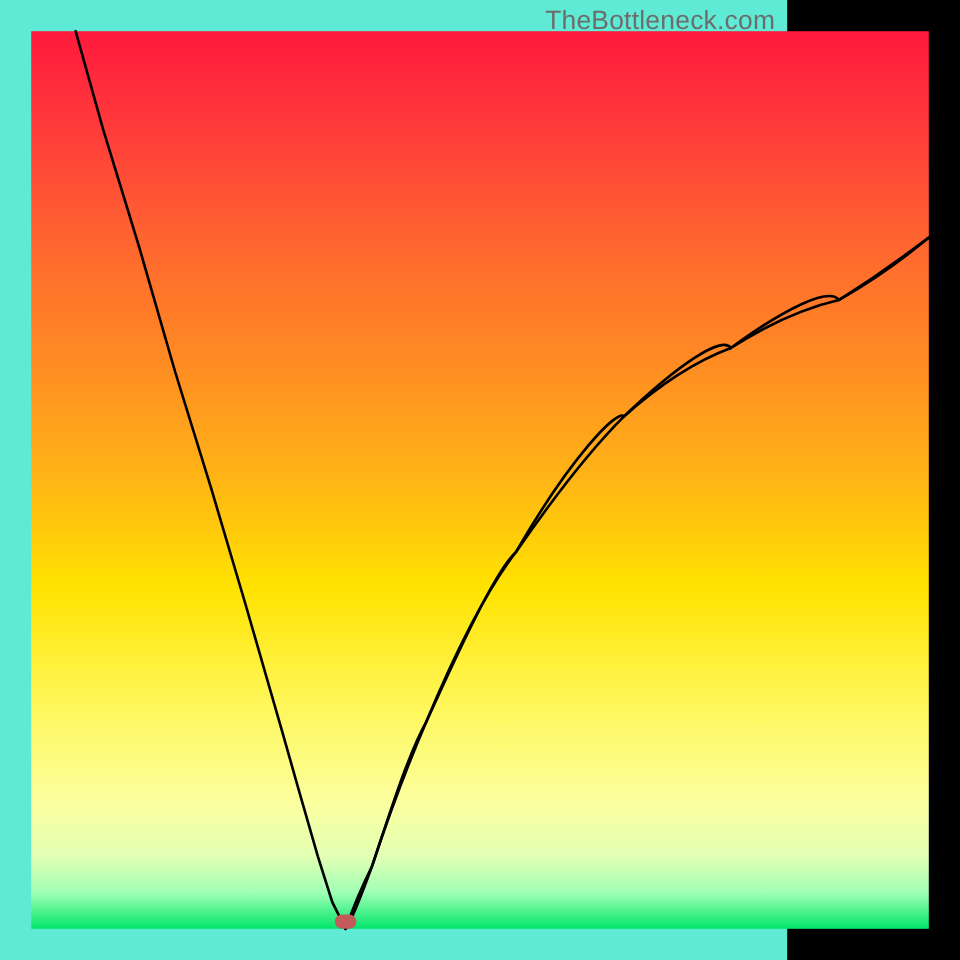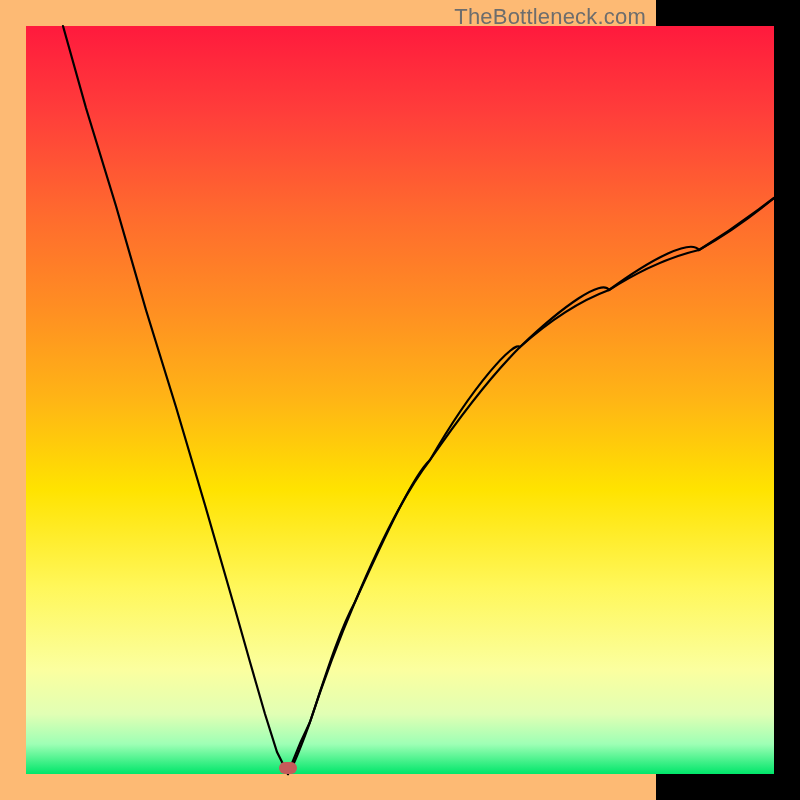--- a/index.html
+++ b/index.html
@@ -1,21 +1,21 @@
 <!DOCTYPE html>
 <html><head>
 <meta charset="utf-8">
 <style>
   * { margin: 0; padding: 0; box-sizing: border-box; }
   html, body { width: 800px; height: 800px; overflow: hidden; background: #000; }
   .frame {
     position: relative;
     width: 656px;
     height: 800px;
-    background: #fdba74;
+    background: #5eead4;
   }
   .plot-area {
     position: absolute;
     left: 26px;
     top: 26px;
     width: 748px;
     height: 748px;
     background: linear-gradient(to bottom,
       #ff1a3d 0%,
       #ff3f3a 12%,

